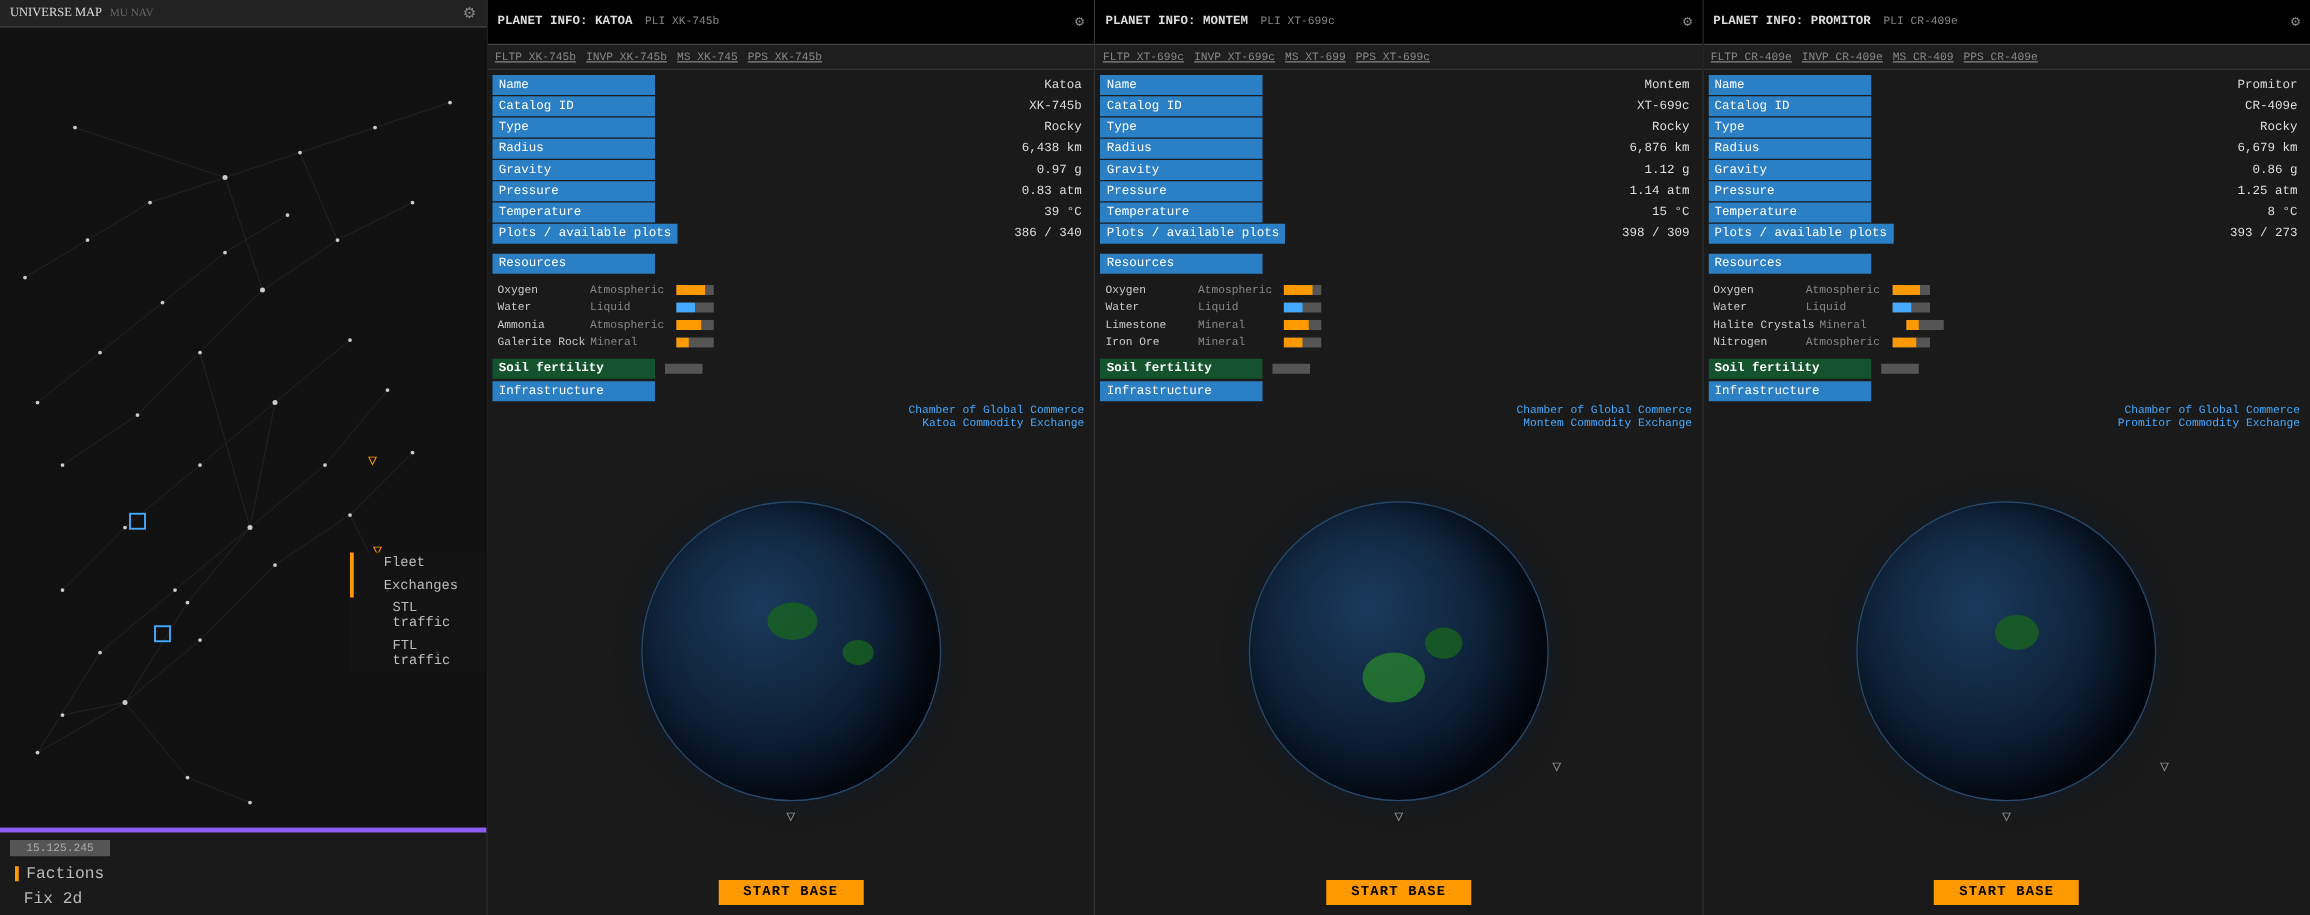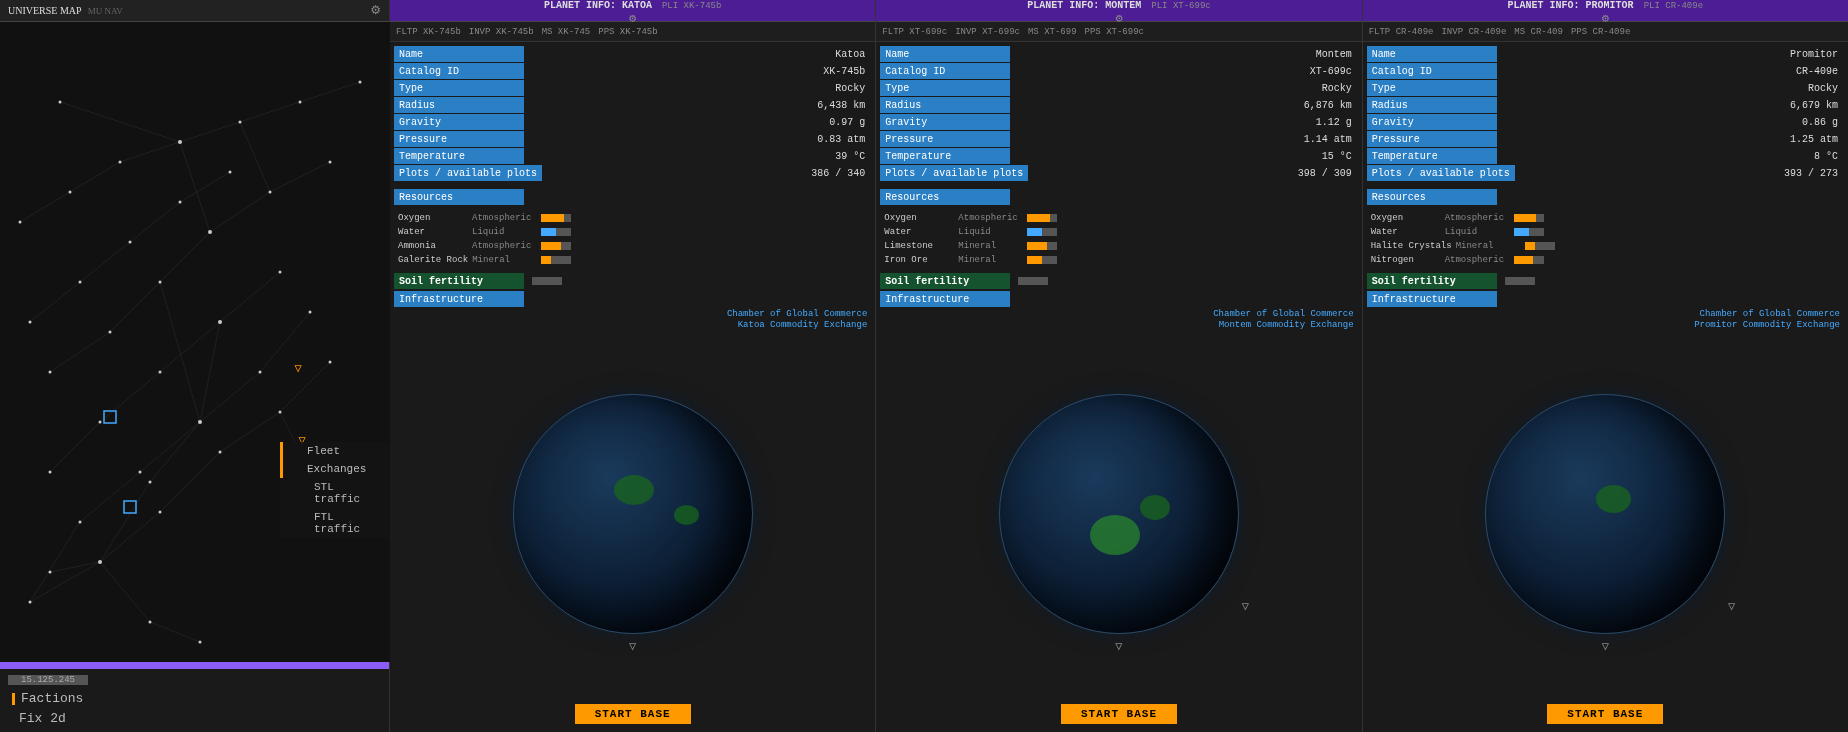--- a/index.html
+++ b/index.html
@@ -65,21 +65,21 @@
       border-left: 3px solid transparent;
       cursor: pointer;
       color: #bbb;
       font-size: 11px;
     }
     .sidebar-item.active { border-left-color: #f90; }
 
     .map-bottom {
       height: 70px;
       background: #1a1a1a;
-      border-top: 7px solid #8b5cf6;
+      border-top: 4px solid #8b5cf6;
       padding: 4px 8px;
       display: flex;
       flex-direction: column;
       gap: 2px;
     }
     .coord-bar {
       background: #2a2a2a;
       height: 16px;
       margin: 2px 0;
       width: 80px;
@@ -109,45 +109,44 @@
       flex: 1;
       border-right: 1px solid #333;
       display: flex;
       flex-direction: column;
       background: #1a1a1a;
       min-width: 0;
     }
     .planet-panel:last-child { border-right: none; }
 
     .planet-header {
-      height: 22px;
-      background: #4c1d95;
+      height: 36px;
+      background: #000000;
       border-bottom: 1px solid #444;
       display: flex;
       align-items: center;
       justify-content: space-between;
       padding: 0 8px;
       font-size: 10px;
-      flex-direction: column;
     }
     .planet-header .planet-title { color: #ddd; font-weight: bold; }
     .planet-header .planet-id { color: #888; font-size: 9px; margin-left: 4px; }
 
     .nav-bar {
       height: 20px;
       background: #1e1e1e;
       border-bottom: 1px solid #333;
       display: flex;
       align-items: center;
       padding: 0 6px;
       gap: 8px;
       font-size: 9px;
       color: #888;
     }
-    .nav-bar span { cursor: pointer; }
+    .nav-bar span { cursor: pointer; text-decoration: underline; }
 
     .planet-info {
       padding: 4px;
       display: flex;
       flex-direction: column;
       gap: 1px;
     }
     .info-row {
       display: flex;
       align-items: center;

